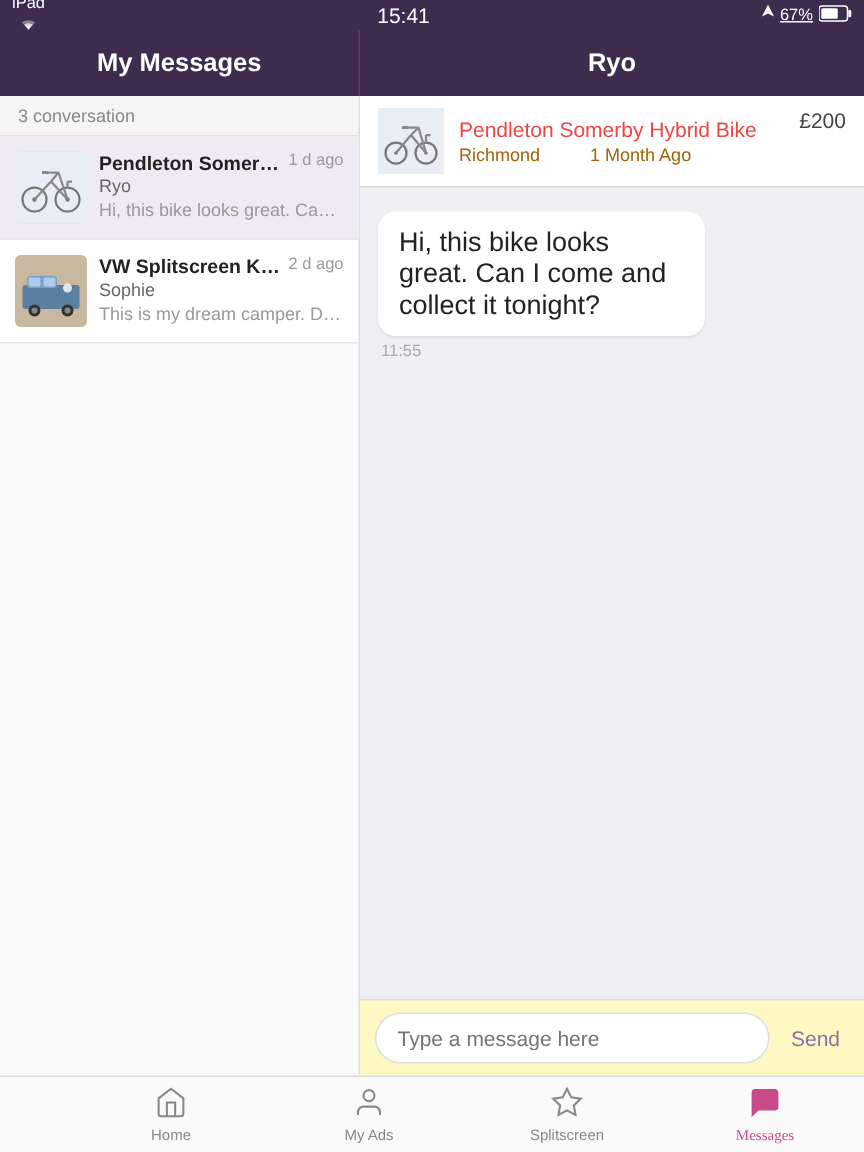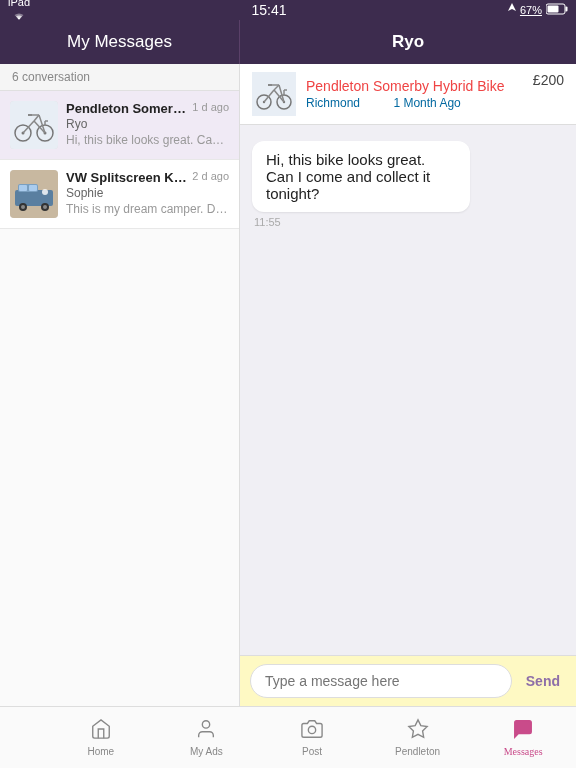--- a/index.html
+++ b/index.html
@@ -37,21 +37,21 @@
       flex-shrink: 0;
     }
     .header-left {
       width: 240px;
       border-right: 1px solid #5a4068;
       display: flex;
       align-items: center;
       justify-content: center;
       color: white;
       font-size: 17px;
-      font-weight: 400;
+      font-weight: 700;
     }
     .header-right {
       flex: 1;
       display: flex;
       align-items: center;
       justify-content: center;
       color: white;
       font-size: 17px;
       font-weight: 600;
     }
@@ -161,21 +161,21 @@
       flex-shrink: 0;
     }
     .item-header-info { flex: 1; }
     .item-header-title {
       font-size: 14px;
       font-weight: 400;
       color: #ef4444;
     }
     .item-header-sub {
       font-size: 12px;
-      color: #0369a1;
+      color: #a16207;
       margin-top: 2px;
     }
     .item-header-price {
       font-size: 14px;
       color: #444;
       font-weight: 500;
       align-self: flex-start;
     }
 
     
@@ -186,21 +186,21 @@
     }
     .chat-bubble-container {
       display: flex;
       justify-content: flex-start;
       margin-bottom: 6px;
     }
     .chat-bubble {
       background: white;
       border-radius: 12px;
       padding: 10px 14px;
-      font-size: 15px;
+      font-size: 18px;
       color: #222;
       max-width: 70%;
       box-shadow: 0 1px 2px rgba(0,0,0,0.08);
     }
     .chat-time {
       font-size: 11px;
       color: #aaa;
       margin-top: 4px;
       padding-left: 2px;
     }
@@ -220,30 +220,30 @@
       border-radius: 20px;
       padding: 8px 14px;
       font-size: 14px;
       color: #aaa;
       background: white;
       outline: none;
     }
     .send-button {
       font-size: 14px;
       color: #8e6fa8;
-      font-weight: 700;
+      font-weight: 400;
       cursor: pointer;
       background: none;
       border: none;
       padding: 4px 6px;
     }
 
     
     .tab-bar {
-      height: 62px;
+      height: 51px;
       background: #fafafa;
       border-top: 1px solid #ddd;
       display: flex;
       flex-shrink: 0;
       padding-left: 48px;
     }
     .tab-item {
       flex: 1;
       display: flex;
       flex-direction: column;
@@ -313,21 +313,21 @@
     <span>My Messages</span>
   </div>
   <div class="header-right">
     <span>Ryo</span>
   </div>
 </div>
 
 <div class="main-content">
 
   <div class="left-panel">
-    <div class="conversation-count">6 conversation</div>
+    <div class="conversation-count">3 conversation</div>
 
     <div class="message-item active">
       <div class="message-thumb">
         <svg class="bike-svg" viewBox="0 0 48 48" xmlns="http://www.w3.org/2000/svg">
           <rect width="48" height="48" fill="#e8eef5"></rect>
 
           <circle cx="13" cy="32" r="8" fill="none" stroke="#777" stroke-width="1.5"></circle>
           <circle cx="35" cy="32" r="8" fill="none" stroke="#777" stroke-width="1.5"></circle>
           <circle cx="13" cy="32" r="1.5" fill="#777"></circle>
           <circle cx="35" cy="32" r="1.5" fill="#777"></circle>
@@ -446,37 +446,28 @@
   <div class="tab-item">
     <span class="tab-icon">
       <svg width="22" height="22" viewBox="0 0 24 24" fill="none" stroke="#888" stroke-width="1.5">
         <path d="M20 21v-2a4 4 0 00-4-4H8a4 4 0 00-4 4v2"></path>
         <circle cx="12" cy="7" r="4"></circle>
       </svg>
     </span>
     <span class="tab-label">My Ads</span>
   </div>
 
-  <div class="tab-item">
-    <span class="tab-icon">
-      <svg width="22" height="22" viewBox="0 0 24 24" fill="none" stroke="#888" stroke-width="1.5">
-        <path d="M23 19a2 2 0 01-2 2H3a2 2 0 01-2-2V8a2 2 0 012-2h4l2-3h6l2 3h4a2 2 0 012 2z"></path>
-        <circle cx="12" cy="13" r="4"></circle>
-      </svg>
-    </span>
-    <span class="tab-label">Post</span>
-  </div>
 
   <div class="tab-item">
     <span class="tab-icon">
       <svg width="22" height="22" viewBox="0 0 24 24" fill="none" stroke="#888" stroke-width="1.5">
         <polygon points="12,2 15.09,8.26 22,9.27 17,14.14 18.18,21.02 12,17.77 5.82,21.02 7,14.14 2,9.27 8.91,8.26"></polygon>
       </svg>
     </span>
-    <span class="tab-label">Pendleton</span>
+    <span class="tab-label">Splitscreen</span>
   </div>
 
   <div class="tab-item active">
     <span class="tab-icon">
       <svg width="22" height="22" viewBox="0 0 24 24" fill="#c94b8a" stroke="#c94b8a" stroke-width="1.5">
         <path d="M21 15a2 2 0 01-2 2H7l-4 4V5a2 2 0 012-2h14a2 2 0 012 2z" fill="#c94b8a"></path>
       </svg>
     </span>
     <span class="tab-label" style="color:#c94b8a">Messages</span>
   </div>

